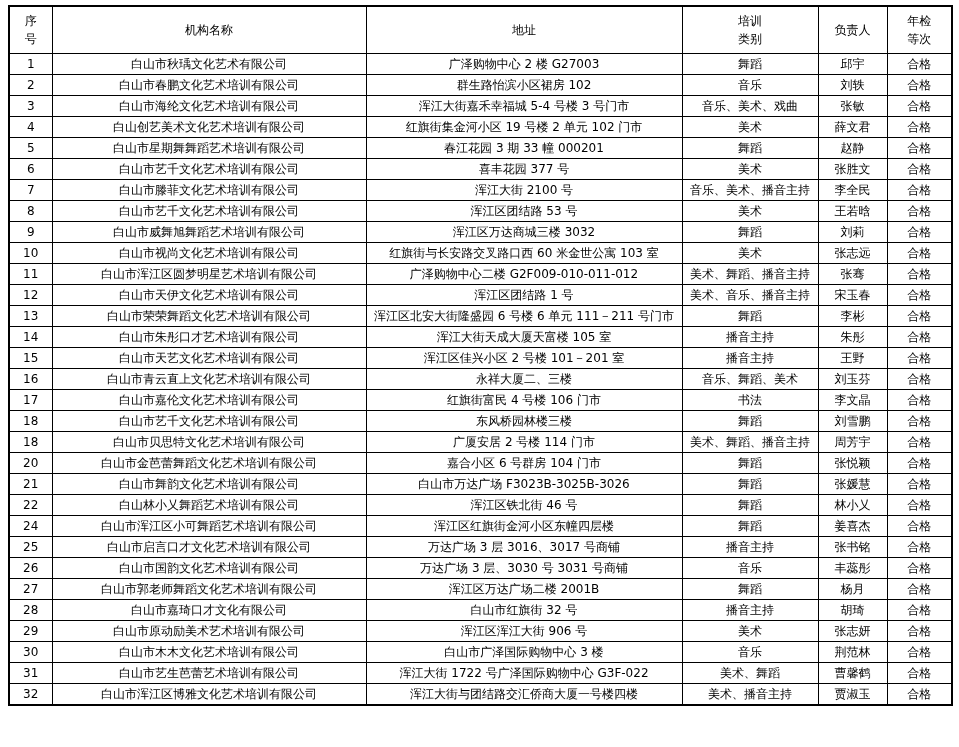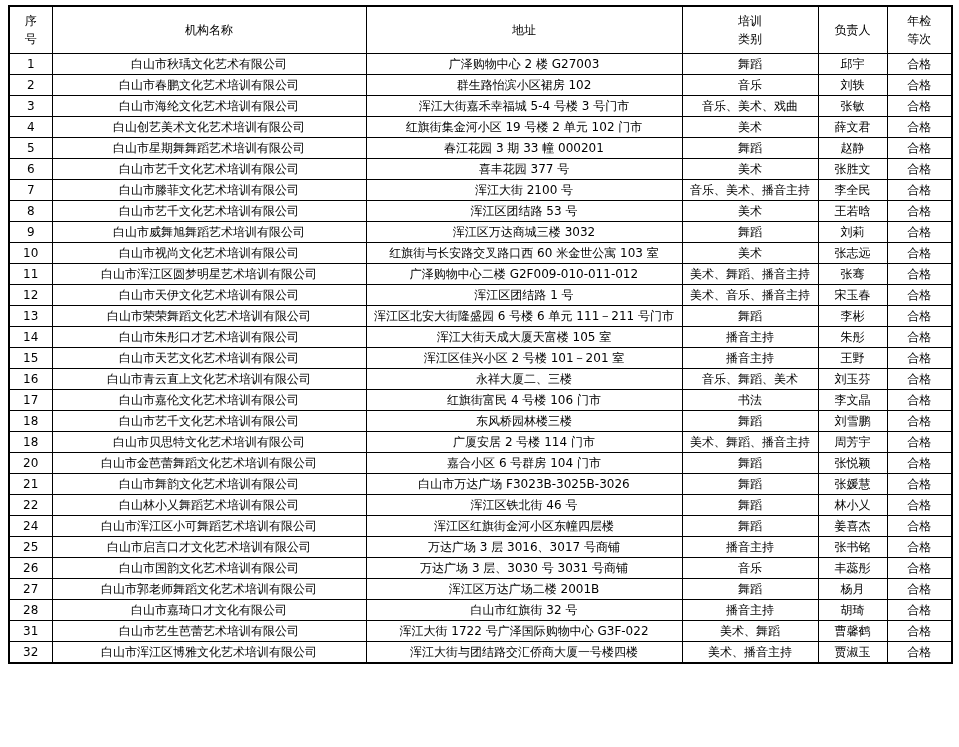--- a/index.html
+++ b/index.html
@@ -313,21 +313,37 @@
 
   <tr>
     <td>28</td>
     <td>白山市嘉琦口才文化有限公司</td>
     <td>白山市红旗街 32 号</td>
     <td>播音主持</td>
     <td>胡琦</td>
     <td>合格</td>
   </tr>
 
-
+  <tr>
+    <td>29</td>
+    <td>白山市原动励美术艺术培训有限公司</td>
+    <td>浑江区浑江大街 906 号</td>
+    <td>美术</td>
+    <td>张志妍</td>
+    <td>合格</td>
+  </tr>
+
+  <tr>
+    <td>30</td>
+    <td>白山市木木文化艺术培训有限公司</td>
+    <td>白山市广泽国际购物中心 3 楼</td>
+    <td>音乐</td>
+    <td>荆范林</td>
+    <td>合格</td>
+  </tr>
 
   <tr>
     <td>31</td>
     <td>白山市艺生芭蕾艺术培训有限公司</td>
     <td>浑江大街 1722 号广泽国际购物中心 G3F-022</td>
     <td>美术、舞蹈</td>
     <td>曹馨鹤</td>
     <td>合格</td>
   </tr>
 

